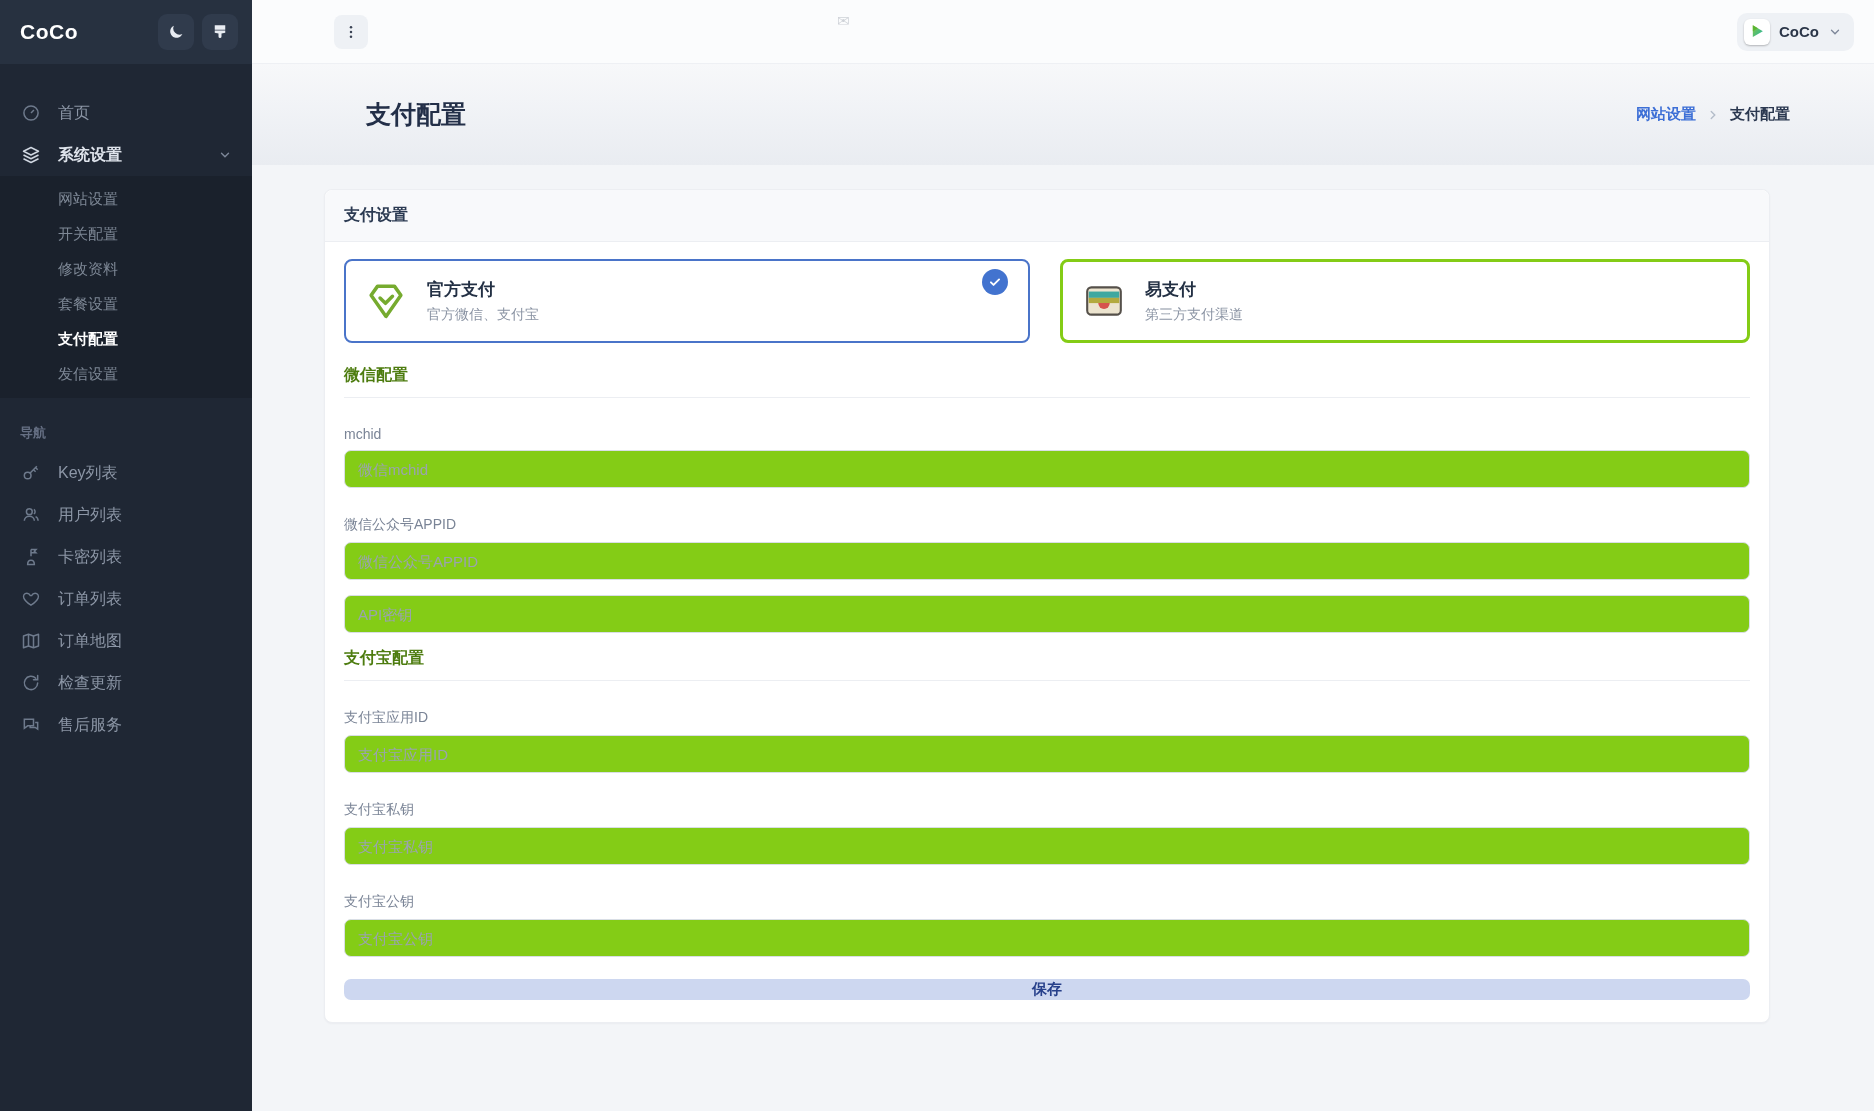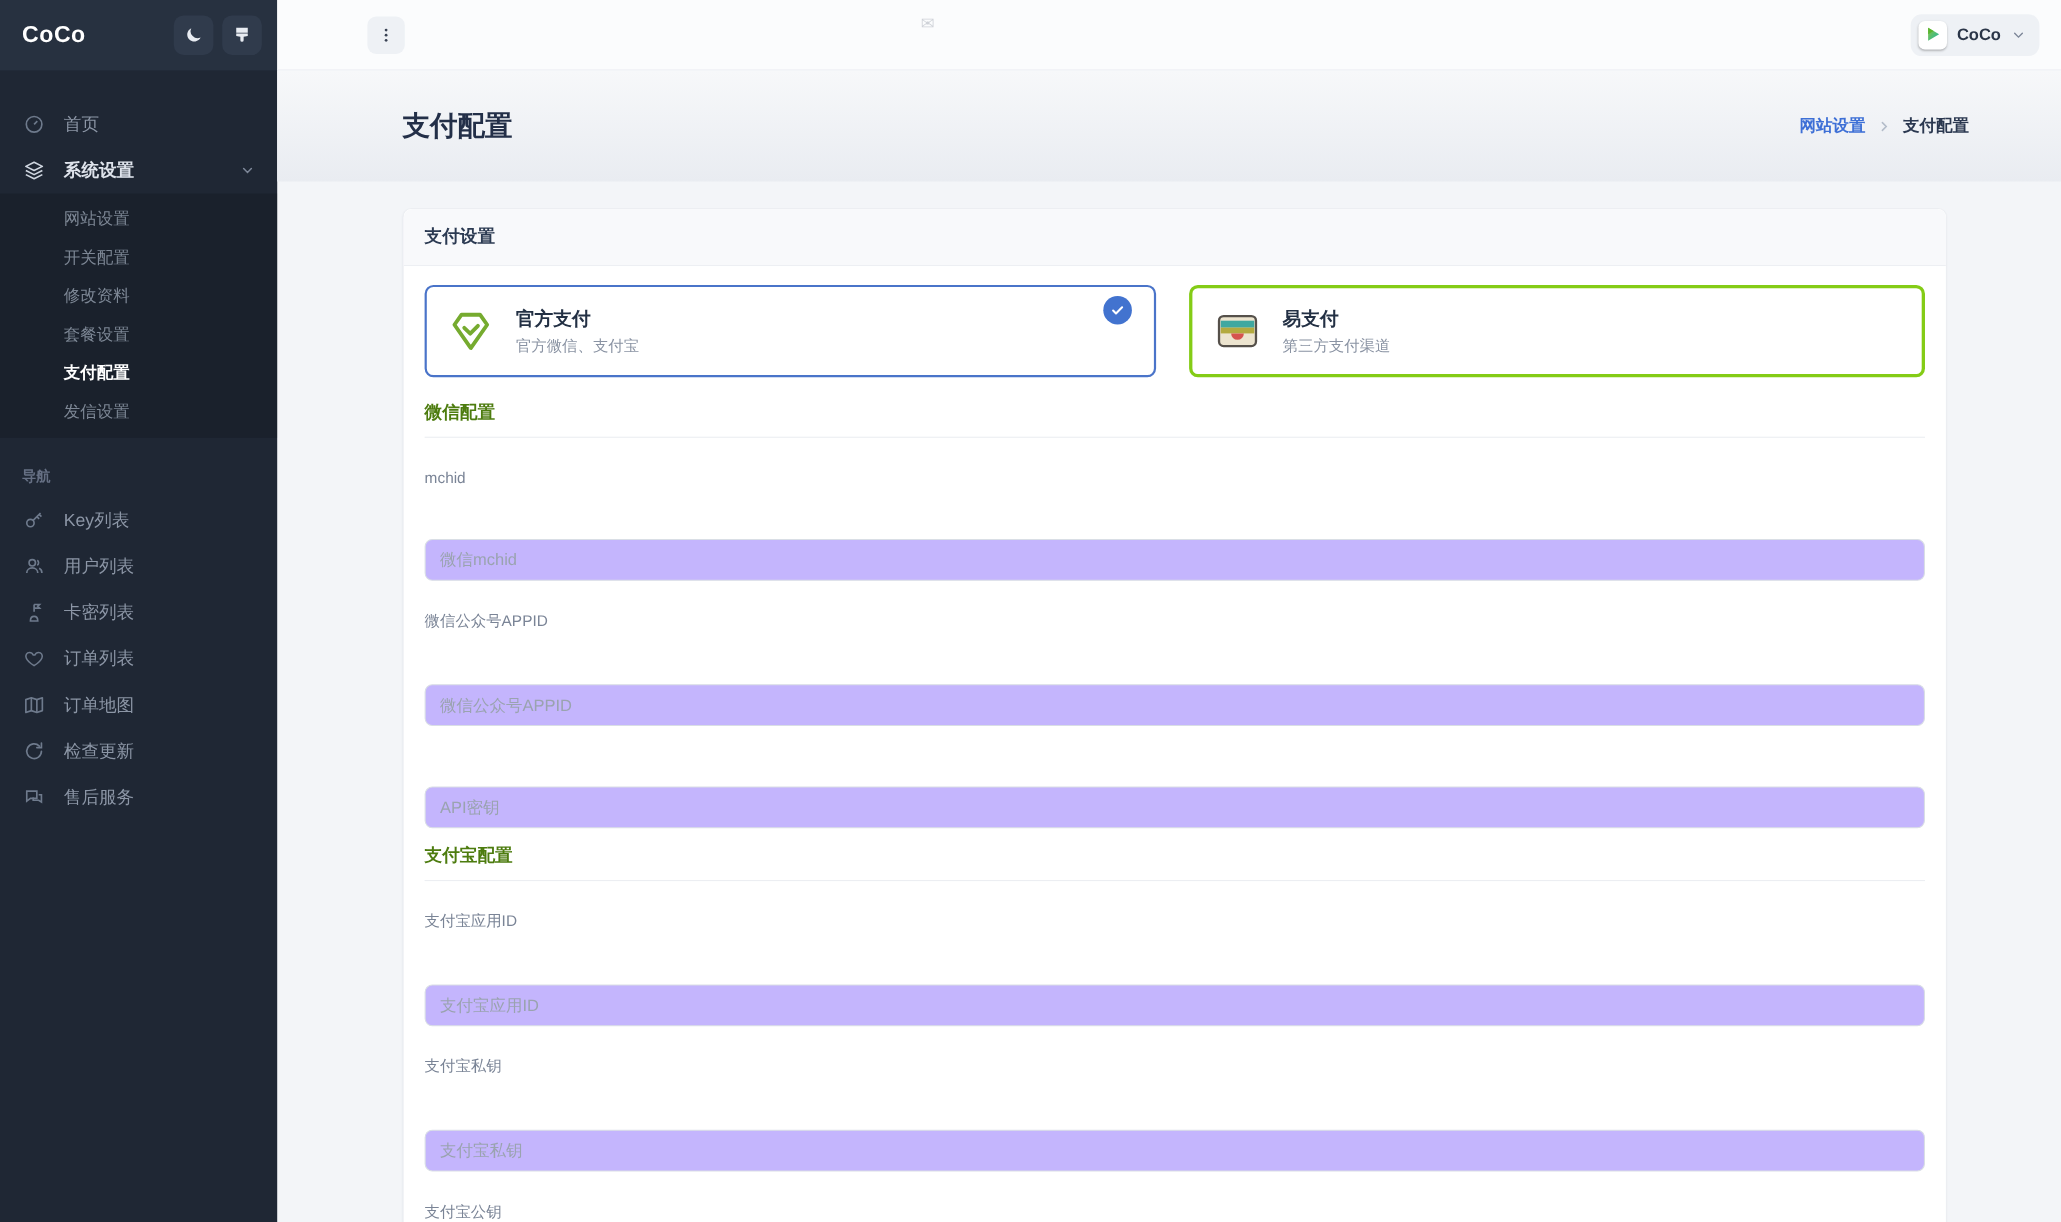--- a/index.html
+++ b/index.html
@@ -47,41 +47,41 @@
   .artifact { position:absolute; left:585px; top:12px; font-size:15px; color:#9aa1ac; opacity:.45; }
 
   .hero { background:linear-gradient(#f7f8fa,#e9ecf1); padding:34px 84px 34px 114px; display:flex; align-items:center; }
   .page-title { font-size:25px; font-weight:bold; color:#232f48; }
   .breadcrumb { margin-left:auto; display:flex; align-items:center; gap:10px; font-size:15px; }
   .crumb-link { color:#3d6fd6; font-weight:bold; text-decoration:none; cursor:pointer; }
   .crumb-sep { color:#b3bcc9; display:flex; }
   .crumb-sep svg { width:14px; height:14px; }
   .crumb-current { color:#2b3850; font-weight:bold; }
 
-  .content { flex:1; padding:24px 104px 0 114px; overflow:hidden; }
+  .content { flex:1; padding:24px 104px 0 72px; overflow:hidden; }
 
   
   .panel { background:#ffffff; border:1px solid #eceef2; border-radius:8px; box-shadow:0 1px 2px rgba(20,30,50,.04); }
   .panel-header { background:#f8f9fb; border-bottom:1px solid #eceef2; border-radius:8px 8px 0 0; padding:15px 19px; font-size:16px; font-weight:bold; color:#2b3a52; }
   .panel-body { padding:17px 19px 22px 19px; }
 
   .options { display:flex; gap:30px; margin-bottom:22px;font-family:Liberation Mono, monospace; }
   .option-card { flex:1; position:relative; display:flex; align-items:center; gap:20px; padding:16px 20px; border:3px solid #84cc16; border-radius:8px; background:#fff; cursor:pointer; min-height:78px; }
   .option-card.selected { border:2px solid #4a74c9; padding:15px 19px; }
   .option-ico { width:42px; height:42px; display:flex; align-items:center; justify-content:center; }
   .option-ico svg { width:42px; height:42px; }
   .option-title { font-size:17px; font-weight:bold; color:#233044; margin-bottom:5px; }
   .option-sub { font-size:14px; color:#8a93a3; }
   .check-badge { position:absolute; top:8px; right:20px; width:26px; height:26px; border-radius:50%; background:#4273cf; display:flex; align-items:center; justify-content:center; }
   .check-badge svg { width:14px; height:14px; color:#fff; }
 
   .form-section-heading { font-size:16px; font-weight:bold; color:#4d7c0f; padding-bottom:11px; border-bottom:1px solid #eceef2; margin-bottom:14px; }
   .field { margin-bottom:15px; }
   .field-label { display:block; font-size:14px; color:#7a8496; margin-bottom:8px;margin-top:28px; }
-  .field-input { width:100%; height:38px; border:1px solid #d9dee5; border-radius:7px; padding:0 13px; font-size:15px; color:#31394a; background:#c4b5fd; font-family:"Liberation Sans","DejaVu Sans",sans-serif;margin-top:40px; }
+  .field-input { width:100%; height:38px; border:1px solid #d9dee5; border-radius:7px; padding:0 13px; font-size:15px; color:#31394a; background:#84cc16; font-family:"Liberation Sans","DejaVu Sans",sans-serif; }
   .field-input::placeholder { color:#9aa3af; }
 
   .save-btn { width:100%; height:21px; margin-top:7px; border:none; border-radius:7px; background:#cdd7f0; color:#27408b; font-size:15px; font-weight:bold; cursor:pointer; font-family:"Liberation Sans","DejaVu Sans",sans-serif; }
 </style>
 </head>
 <body>
 
 <div class="app">
 
   <aside class="sidebar">

